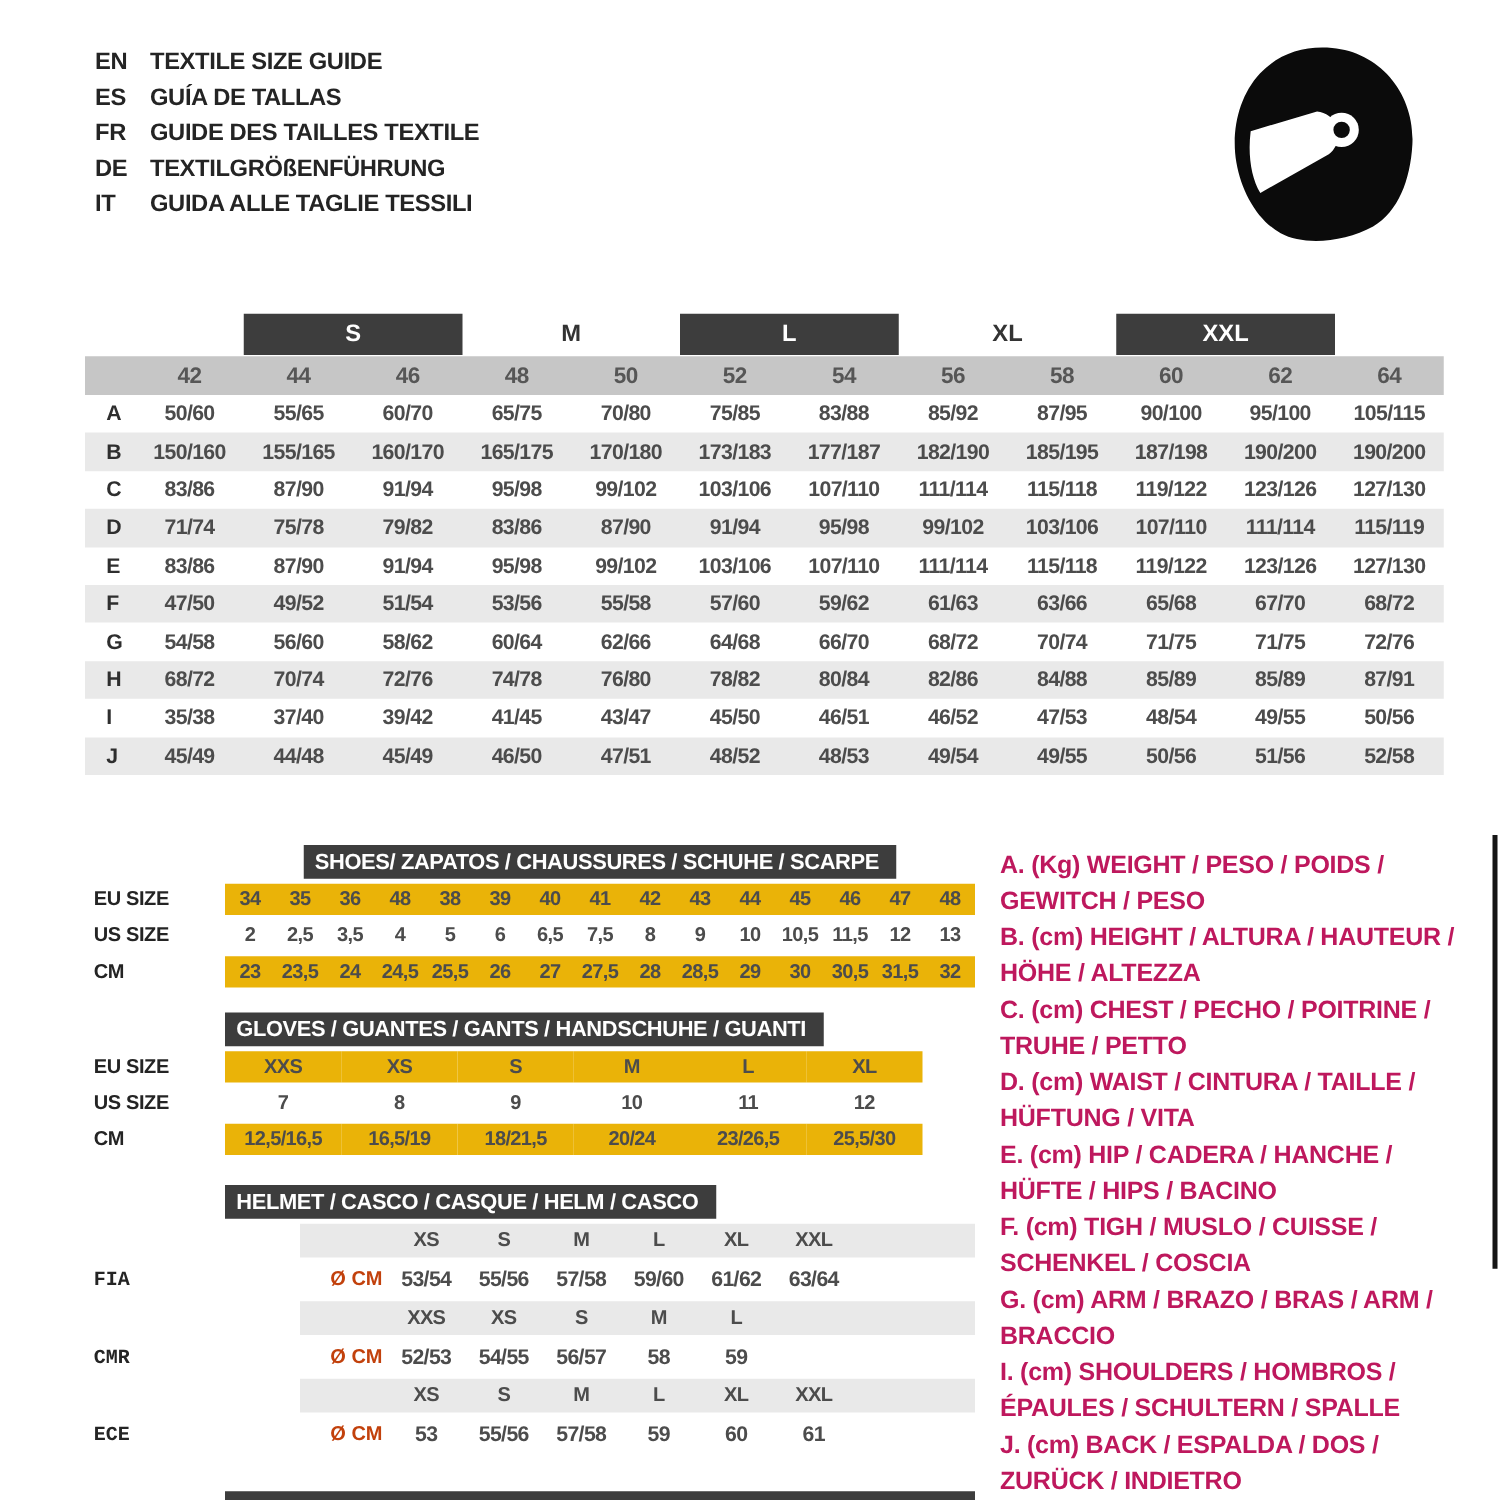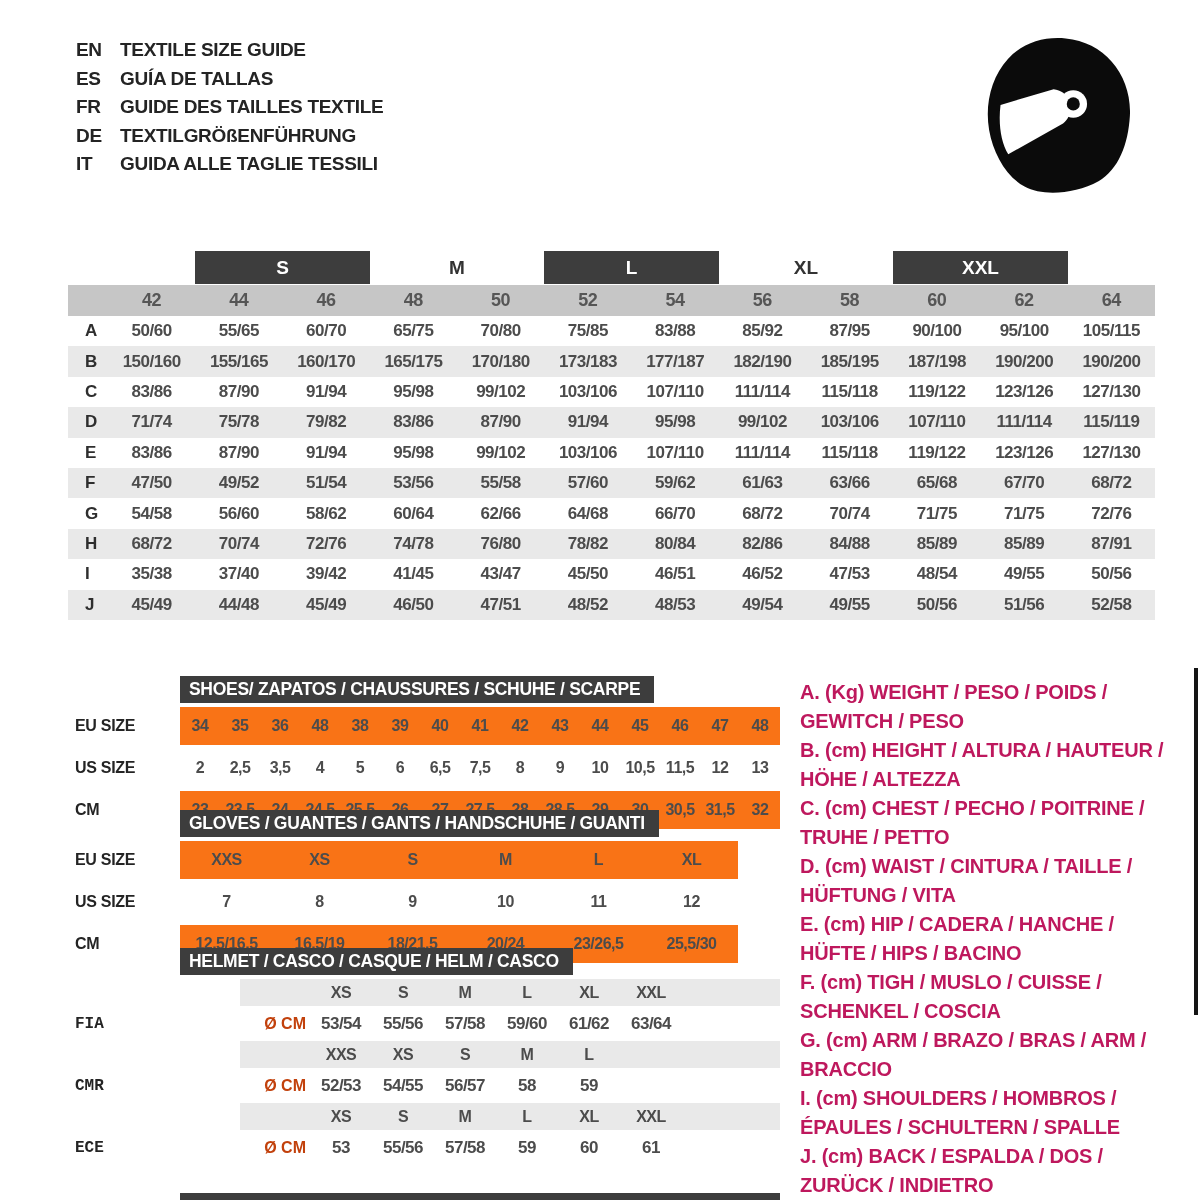--- a/index.html
+++ b/index.html
@@ -25,31 +25,31 @@
   .size-band.plain { background:transparent; color:#333333; }
   .num-row { height:31px; background:#c6c6c6; margin-top:1px; }
   .num-cell { display:flex; align-items:center; justify-content:center; font-size:18px; color:#565656; letter-spacing:-0.4px; }
   .data-row { height:30.4px; }
   .data-row.alt { background:#e9e9e9; }
   .letter-cell { display:flex; align-items:center; padding-left:17px; font-size:17px; color:#2e2e2e; }
   .val-cell { display:flex; align-items:center; justify-content:center; font-size:17px; color:#4c4c4c; letter-spacing:-0.5px; white-space:nowrap; }
 
   
   .section { position:absolute; left:75px; width:705px; }
-  .sec-shoes { top:676px; } .sec-gloves { top:810px; } .sec-helmet { top:948px; }
+  .sec-shoes { top:676px;text-align:center; } .sec-gloves { top:810px; } .sec-helmet { top:948px; }
   .title-band {
     display:inline-block; margin-left:105px; height:27px; line-height:27px;
     background:#3d3d3d; color:#ffffff; font-size:17.5px; padding:0 14px 0 9px; letter-spacing:-0.3px;
   }
-  .srow { display:grid; height:38px; margin-top:4px; }
+  .srow { display:grid; height:25px; margin-top:4px; }
   .shoes-grid  { grid-template-columns:105px repeat(15,40px); }
   .gloves-grid { grid-template-columns:105px repeat(6,93px); }
   .slabel { display:flex; align-items:center; font-size:16px; color:#242424; letter-spacing:-0.3px; }
   .scell { font-size:16px; }
-  .scell.shaded { background:#f97316; }
+  .scell.shaded { background:#eab308; }
 
   .hrow { position:relative; display:grid; grid-template-columns:105px 130px repeat(6,62px); height:27px; margin-top:4px; }
   .hsizes-bg { position:absolute; left:165px; right:0; top:0; bottom:0; background:#e9e9e9; }
   .hsize { position:relative; z-index:1; font-size:16px; color:#4c4c4c; }
   .hlabel { display:flex; align-items:center; font-size:16px; color:#242424;font-family:Liberation Mono, monospace; }
   .hunit { display:flex; align-items:center; justify-content:flex-end; padding-right:4px; font-size:16px; color:#c2410c; white-space:nowrap; }
 
   
   .legend { position:absolute; left:800px; top:678px; width:378px; }
   .legend-item { font-size:20px; line-height:29px; color:#be185d; letter-spacing:-0.2px; }

